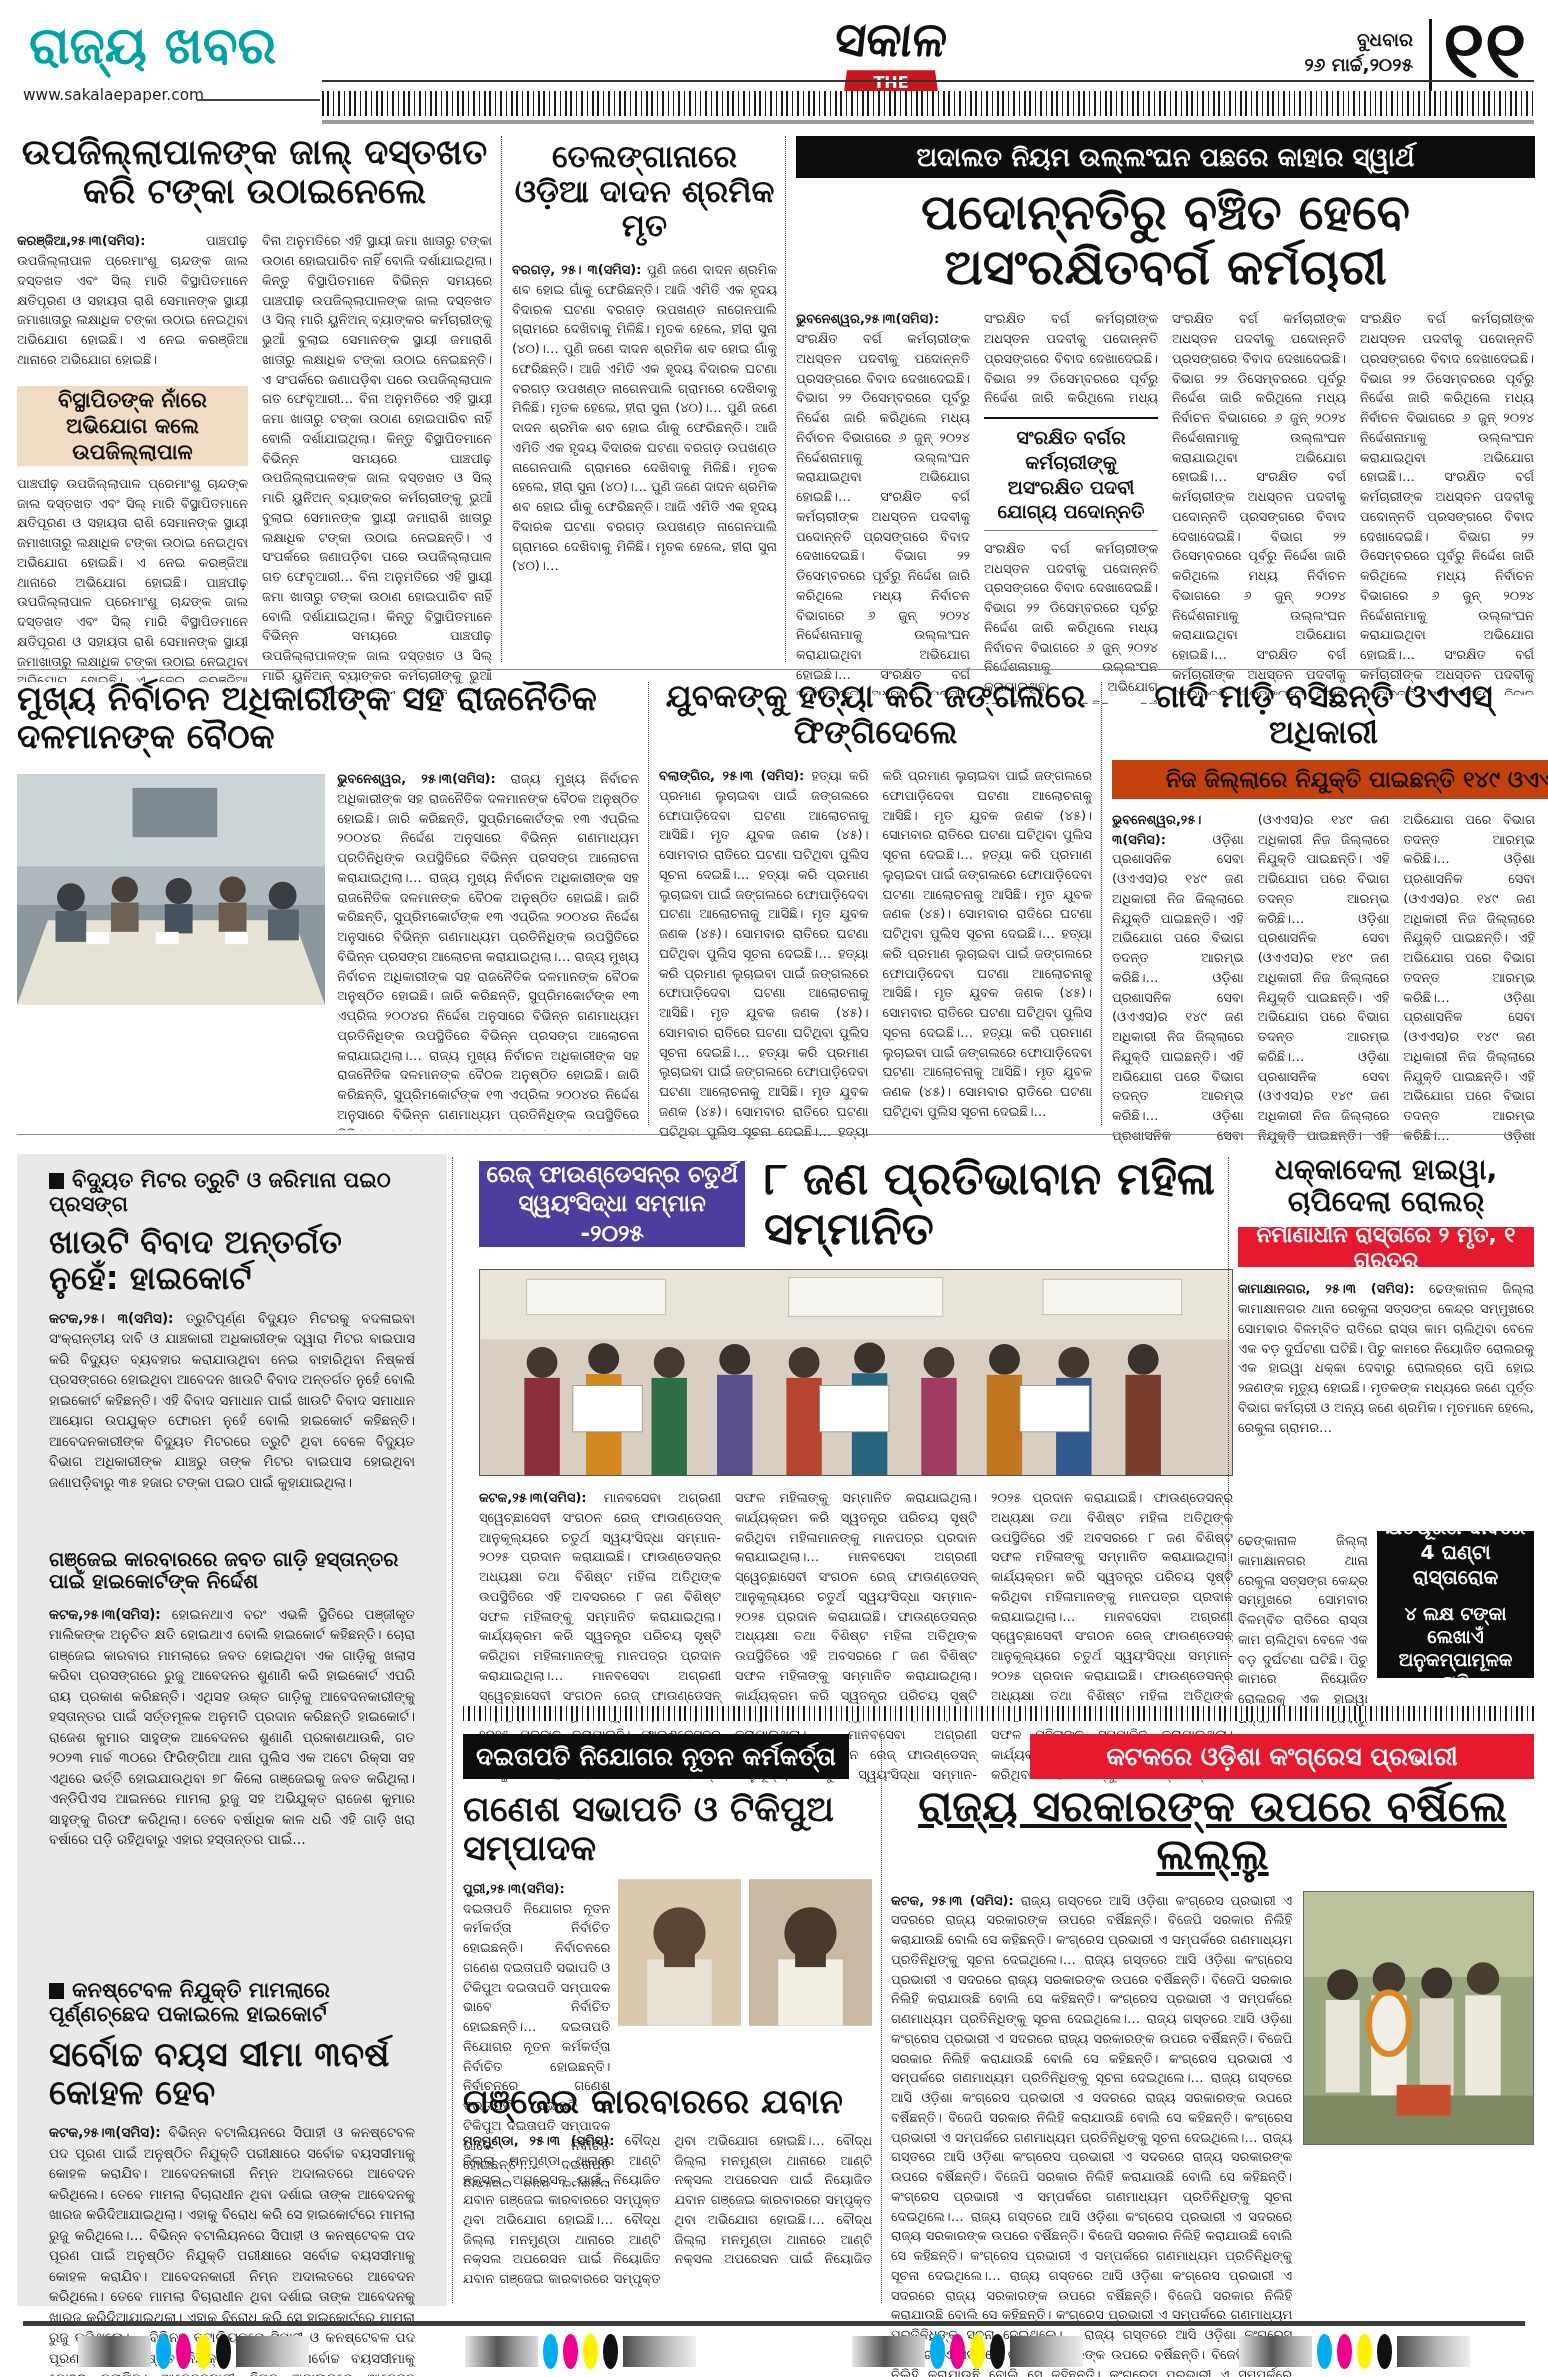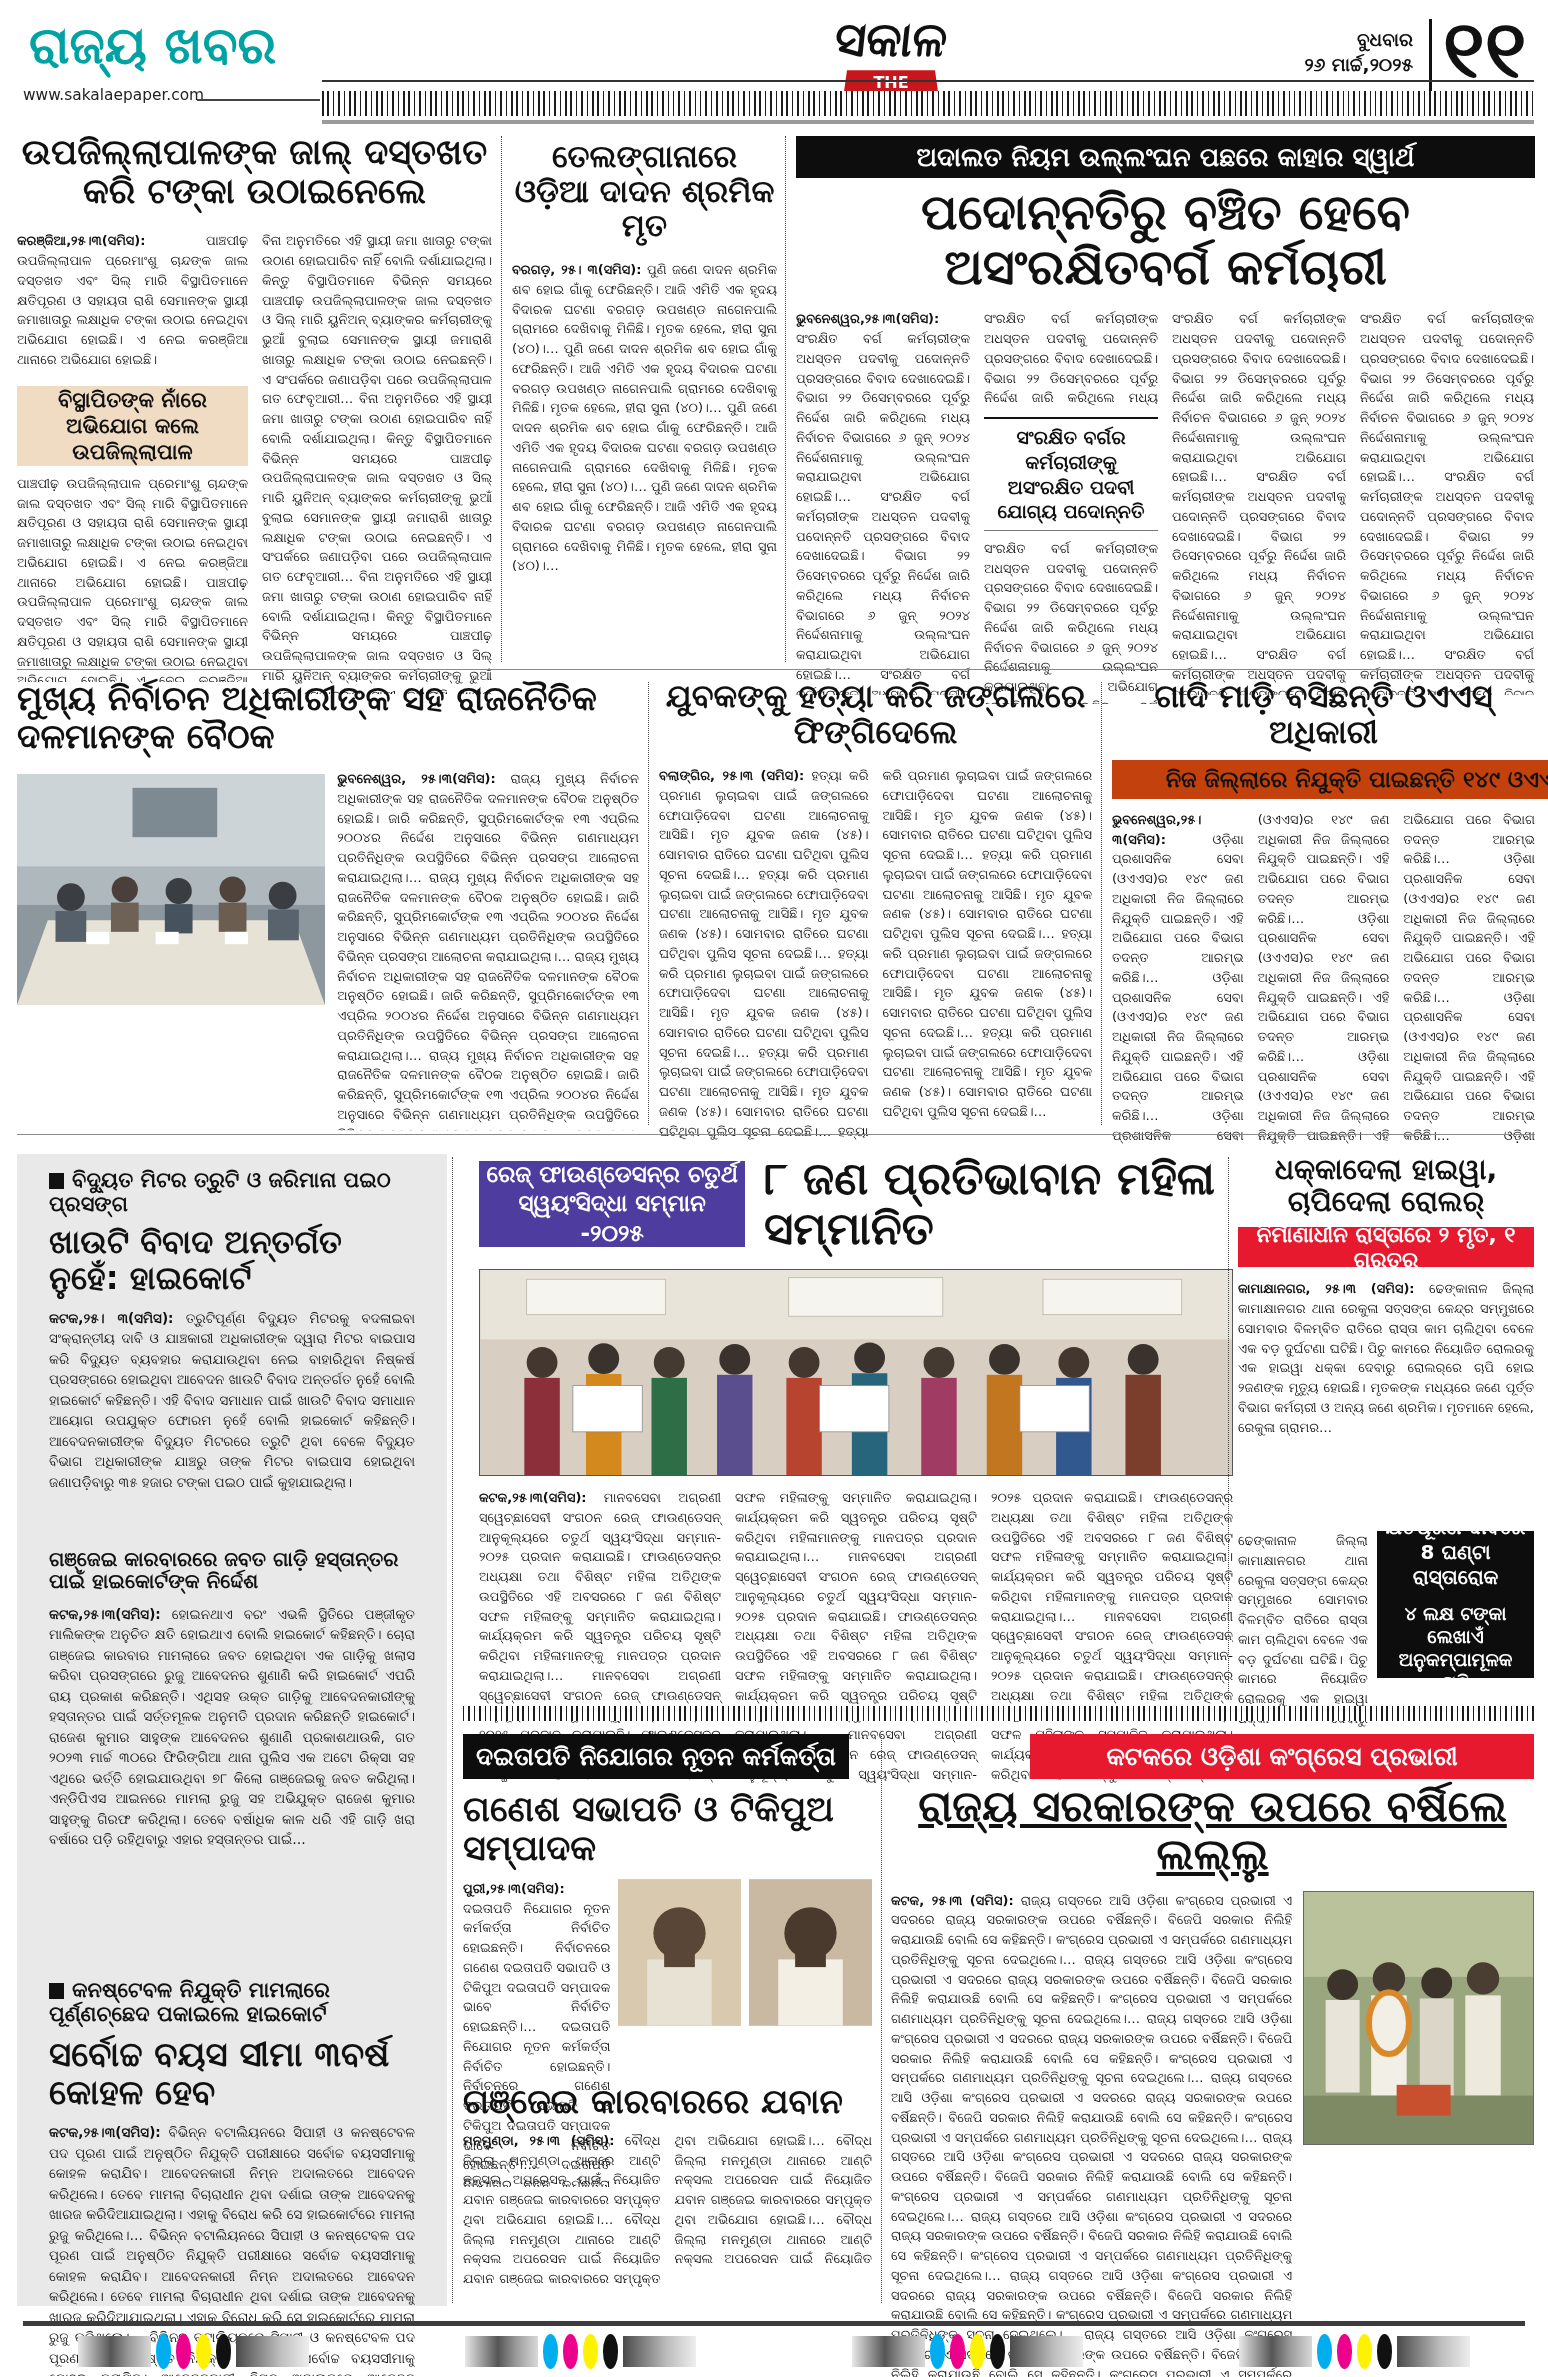--- a/index.html
+++ b/index.html
@@ -200,21 +200,21 @@
 
 <div class="abs dotted-v" style="left:1228px;top:1157px;height:540px;"></div>
 
 <div class="abs" style="left:1238px;top:1154px;width:296px;">
   <div class="h-big" style="font-size:28.5px;text-align:center;">ଧକ୍କାଦେଲା ହାଇୱା, ଚାପିଦେଲା ରୋଲର୍</div>
   <div class="red-bar" style="width:100%;height:40px;font-size:21.6px;margin-top:9.3px;">ନିର୍ମାଣାଧୀନ ରାସ୍ତାରେ ୨ ମୃତ, ୧ ଗୁରୁତର</div>
   <div class="body-txt" style="margin-top:12.3px;height:247px;"><span class="byline">କାମାକ୍ଷାନଗର, ୨୫।୩ (ସମିସ):</span> <span>ଢେଙ୍କାନାଳ ଜିଲ୍ଲା କାମାକ୍ଷାନଗର ଥାନା ରେକୁଳା ସତ୍‌ସଙ୍ଗ କେନ୍ଦ୍ର ସମ୍ମୁଖରେ ସୋମବାର ବିଳମ୍ବିତ ରାତିରେ ରାସ୍ତା କାମ ଚାଲିଥିବା ବେଳେ ଏକ ବଡ଼ ଦୁର୍ଘଟଣା ଘଟିଛି। ପିଚୁ କାମରେ ନିୟୋଜିତ ରୋଲରକୁ ଏକ ହାଇୱା ଧକ୍କା ଦେବାରୁ ରୋଲର୍‌ରେ ଚାପି ହୋଇ ୨ଜଣଙ୍କ ମୃତ୍ୟୁ ହୋଇଛି। ମୃତକଙ୍କ ମଧ୍ୟରେ ଜଣେ ପୂର୍ତ୍ତ ବିଭାଗ କର୍ମଚାରୀ ଓ ଅନ୍ୟ ଜଣେ ଶ୍ରମିକ। ମୃତମାନେ ହେଲେ, ରେକୁଳା ଗ୍ରାମର…</span></div>
   <div style="display:flex;gap:9.3px;margin-top:4.6px;">
     <div class="body-txt" style="width:130px;height:201px;">ଢେଙ୍କାନାଳ ଜିଲ୍ଲା କାମାକ୍ଷାନଗର ଥାନା ରେକୁଳା ସତ୍‌ସଙ୍ଗ କେନ୍ଦ୍ର ସମ୍ମୁଖରେ ସୋମବାର ବିଳମ୍ବିତ ରାତିରେ ରାସ୍ତା କାମ ଚାଲିଥିବା ବେଳେ ଏକ ବଡ଼ ଦୁର୍ଘଟଣା ଘଟିଛି। ପିଚୁ କାମରେ ନିୟୋଜିତ ରୋଲରକୁ ଏକ ହାଇୱା ଧକ୍କା ଦେବାରୁ ରୋଲର୍‌ରେ ଚାପି ହୋଇ ୨ଜଣଙ୍କ ମୃତ୍ୟୁ ହୋଇଛି। ମୃତକଙ୍କ ମଧ୍ୟରେ ଜଣେ ପୂର୍ତ୍ତ ବିଭାଗ କର୍ମଚାରୀ ଓ ଅନ୍ୟ ଜଣେ ଶ୍ରମିକ। ମୃତମାନେ ହେଲେ, ରେକୁଳା ଗ୍ରାମର…</div>
     <div class="black-box" style="width:157px;height:147px;display:flex;flex-direction:column;justify-content:center;gap:6.2px;padding:6.2px;box-sizing:border-box;">
-      <div style="font-size:20px;line-height:1.25;">କ୍ଷତିପୂରଣ ଦାବିରେ 8 ଘଣ୍ଟା ରାସ୍ତାରୋକ</div>
+      <div style="font-size:20px;line-height:1.25;">କ୍ଷତିପୂରଣ ଦାବିରେ 4 ଘଣ୍ଟା ରାସ୍ତାରୋକ</div>
       <div style="height:1.5px;background:#fff;margin:0 10.8px;"></div>
       <div style="font-size:18.5px;line-height:1.25;">୪ ଲକ୍ଷ ଟଙ୍କା ଲେଖାଏଁ ଅନୁକମ୍ପାମୂଳକ ରାଶି</div>
     </div>
   </div>
 </div>
 
 <div class="abs hatch" style="left:463px;top:1706px;width:1072px;height:15.4px;"></div>
 
 <div class="abs" style="left:463px;top:1734px;width:409px;">
   <div class="kicker-bar" style="width:386px;height:45px;font-size:25px;">ଦଇତାପତି ନିଯୋଗର ନୂତନ କର୍ମକର୍ତ୍ତା</div>

